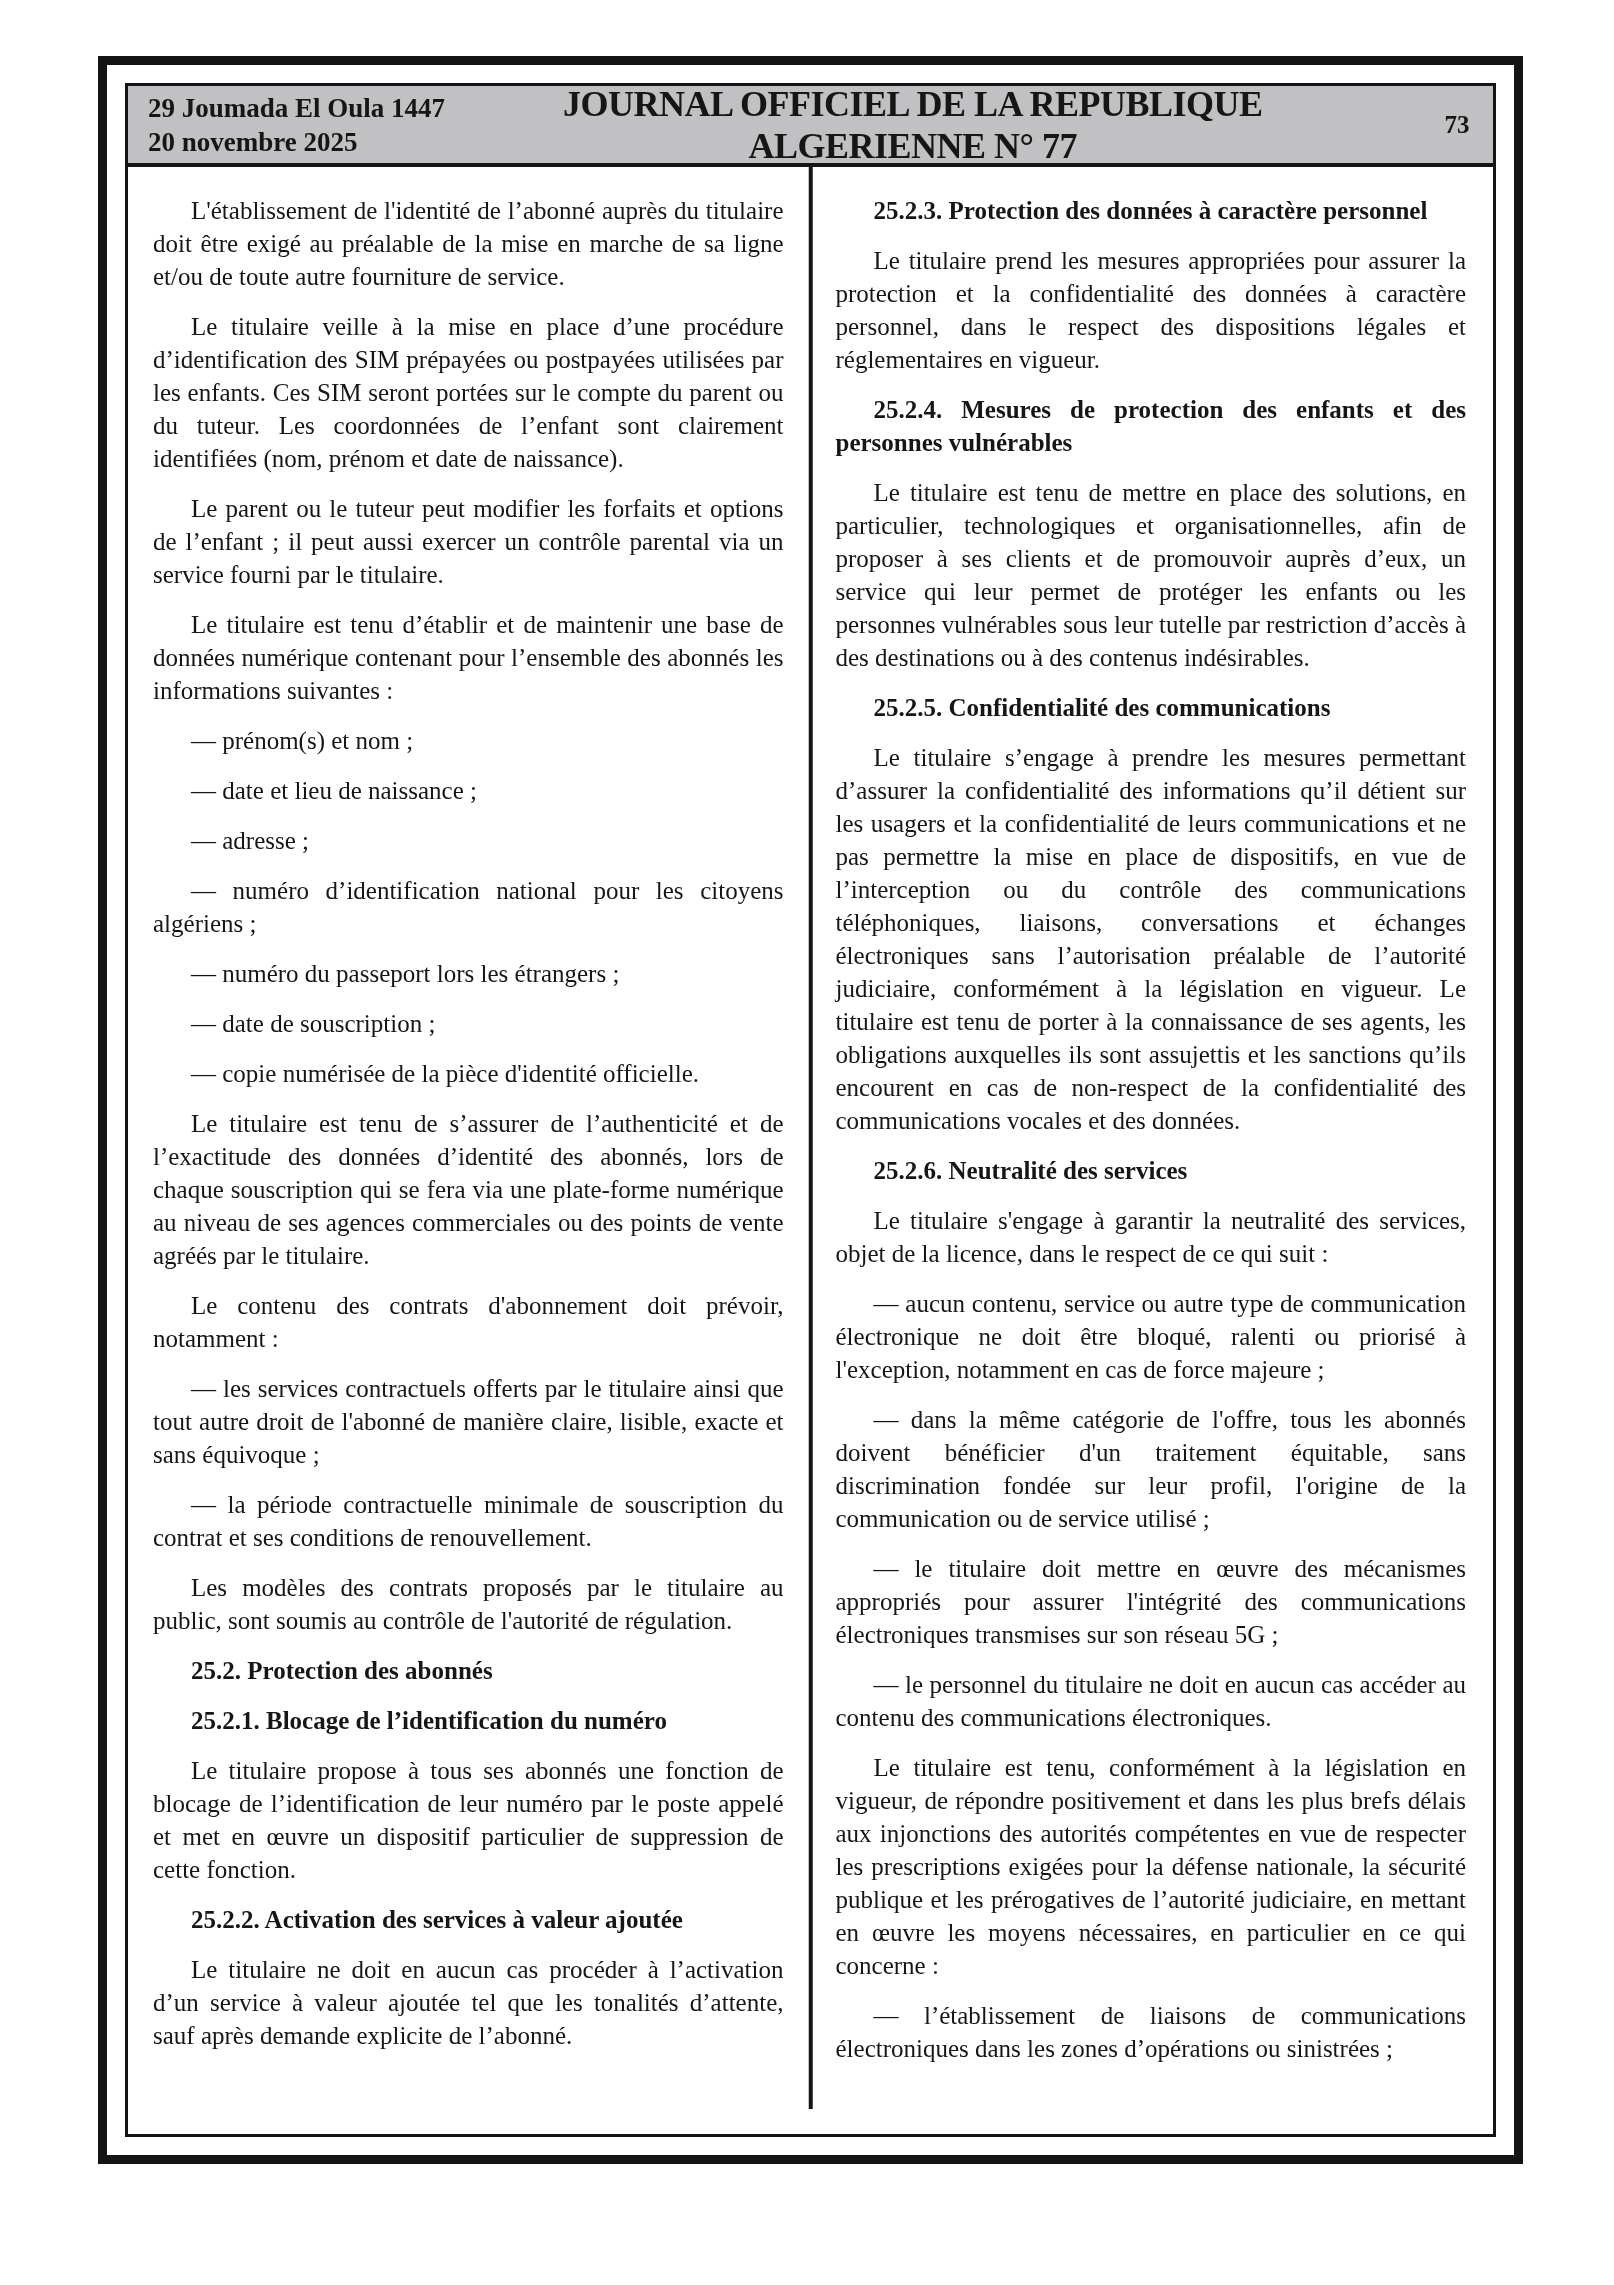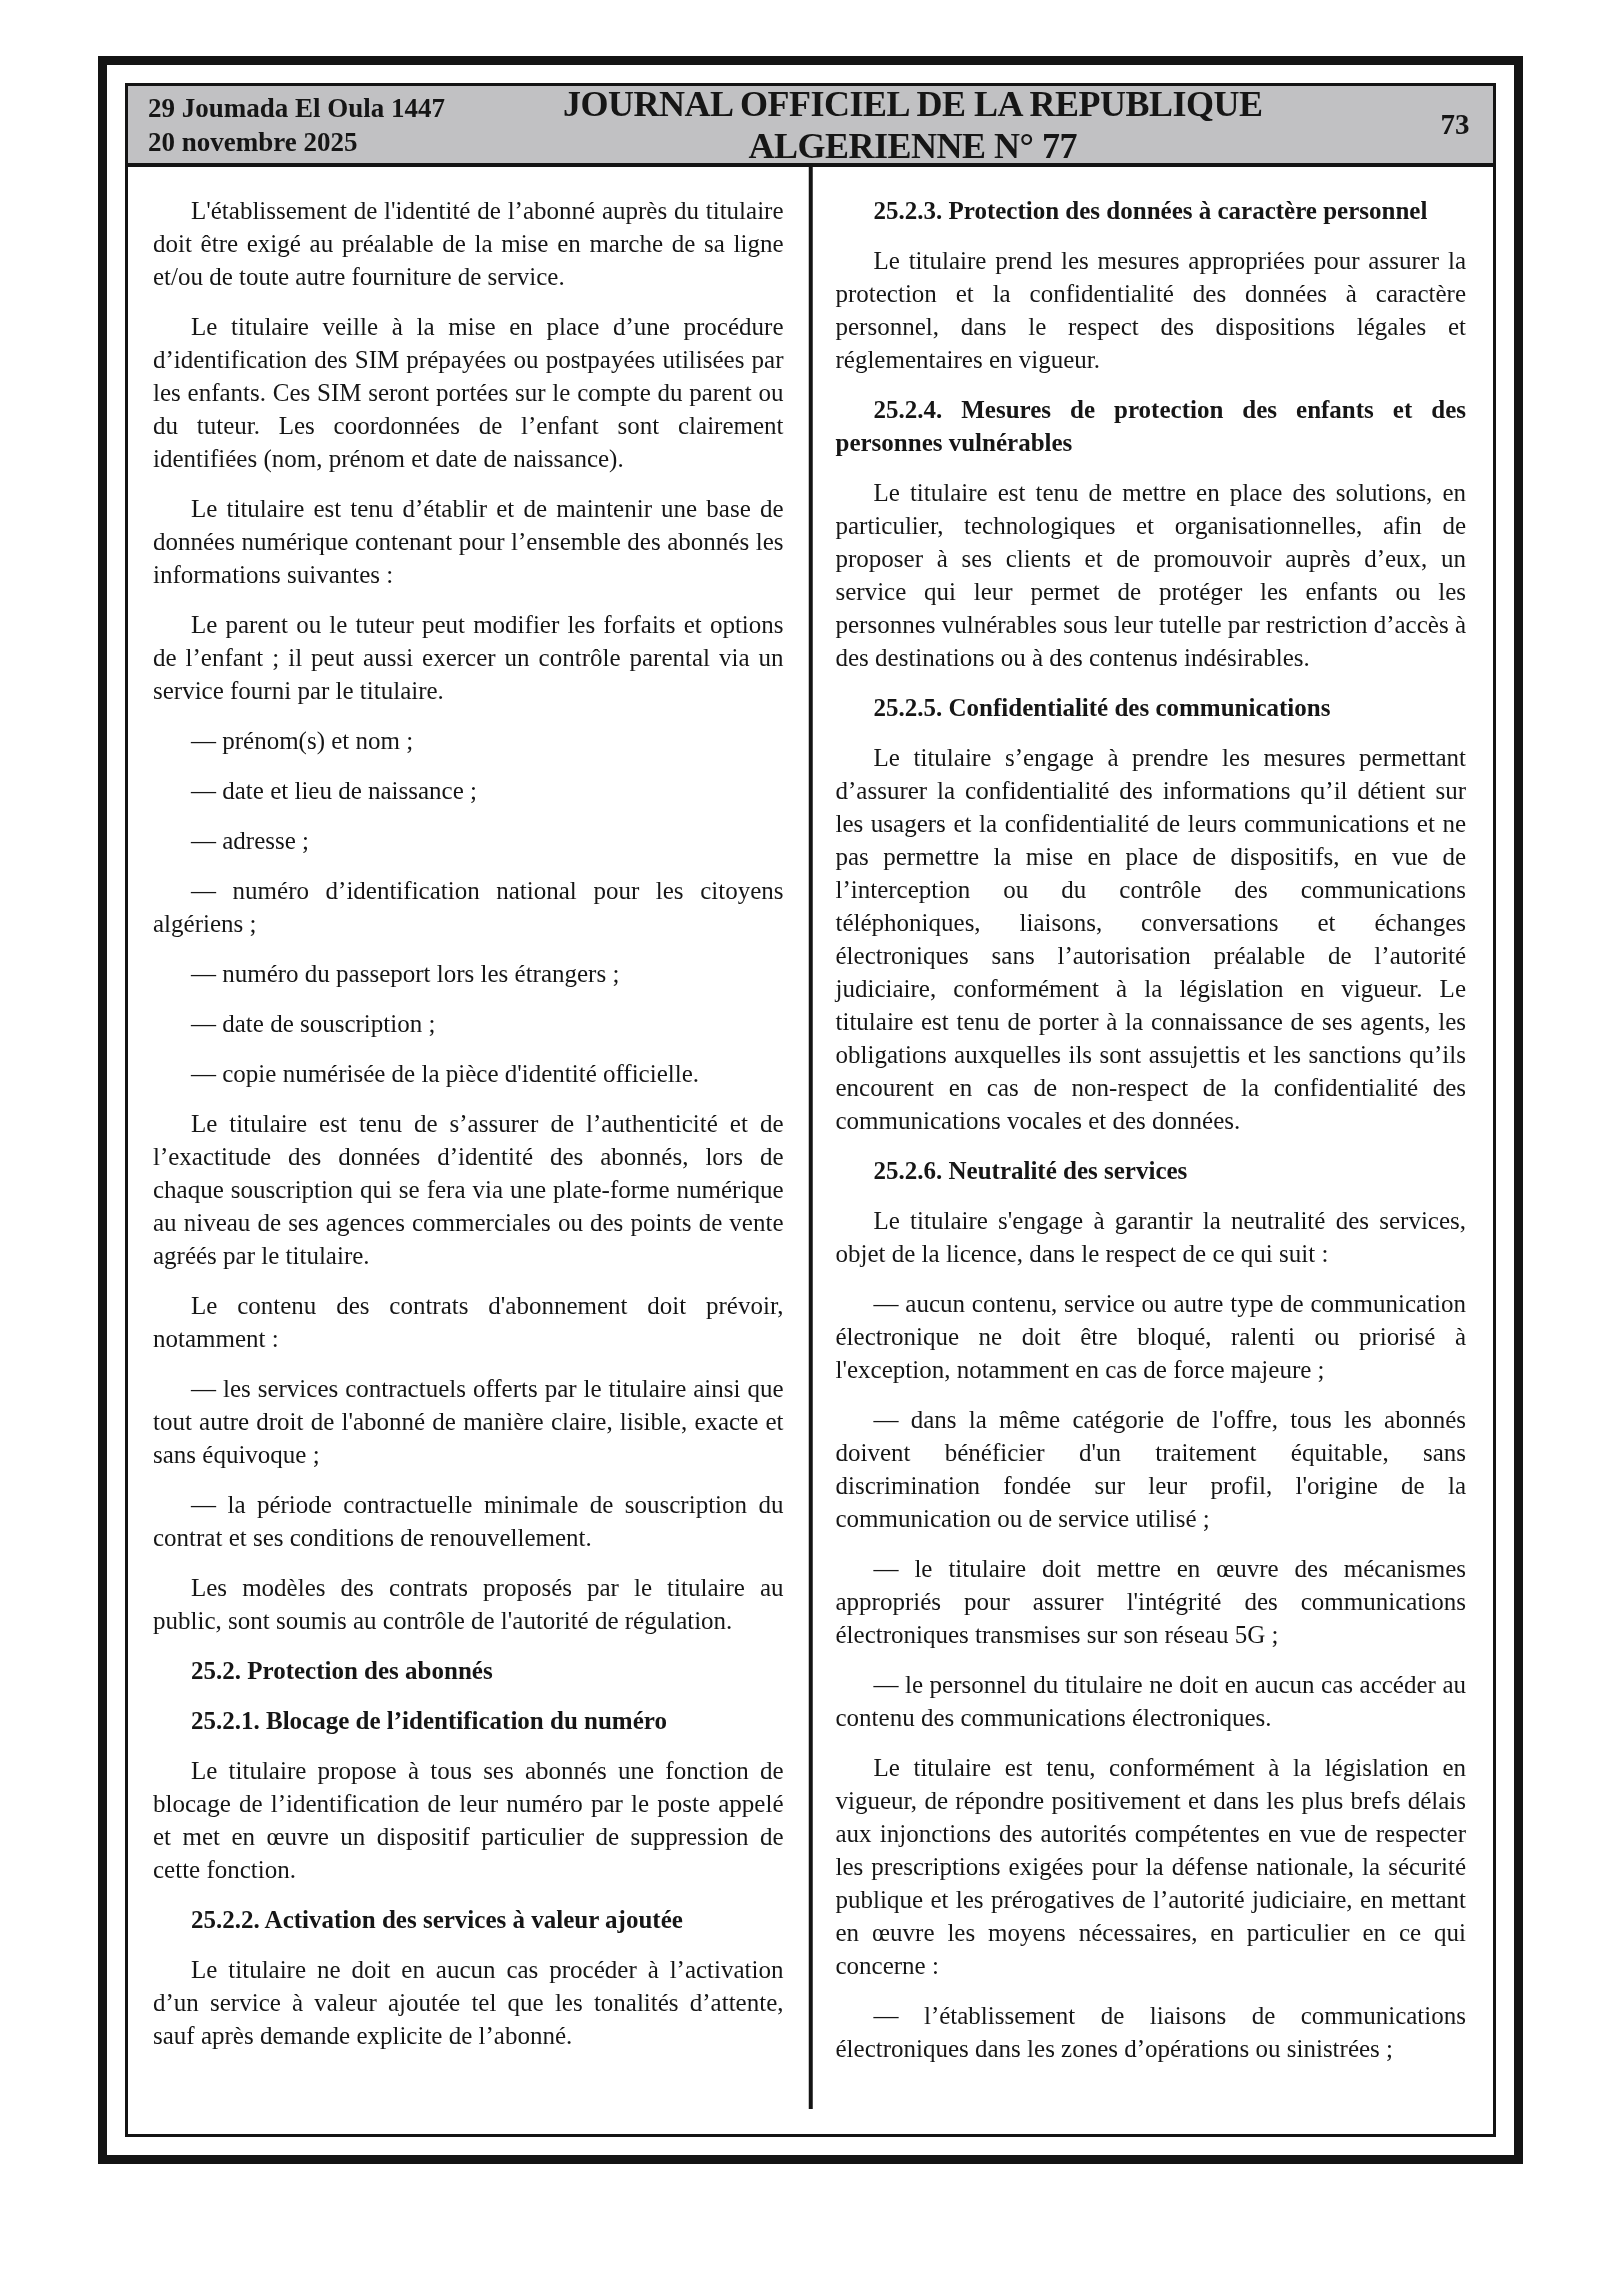--- a/index.html
+++ b/index.html
@@ -55,21 +55,21 @@
     flex: 1;
     text-align: center;
     font-weight: bold;
     font-size: 36px;
     letter-spacing: -0.5px;
   }
   .header-right {
     width: 100px;
     text-align: right;
     font-weight: bold;
-    font-size: 29px;
+    font-size: 25px;
   }
   .body-area {
     flex: 1 1 auto;
     position: relative;
     display: flex;
     box-sizing: border-box;
   }
   .column {
     width: 50%;
     box-sizing: border-box;
@@ -106,22 +106,22 @@
         <div>20 novembre 2025</div>
       </div>
       <div class="header-center">JOURNAL OFFICIEL DE LA REPUBLIQUE ALGERIENNE N° 77</div>
       <div class="header-right">73</div>
     </div>
 
     <div class="body-area">
       <div class="column" id="col-left">
           <p class="block p">L'établissement de l'identité de l’abonné auprès du titulaire doit être exigé au préalable de la mise en marche de sa ligne et/ou de toute autre fourniture de service.</p>
           <p class="block p">Le titulaire veille à la mise en place d’une procédure d’identification des SIM prépayées ou postpayées utilisées par les enfants. Ces SIM seront portées sur le compte du parent ou du tuteur. Les coordonnées de l’enfant sont clairement identifiées (nom, prénom et date de naissance).</p>
+          <p class="block p">Le parent ou le tuteur peut modifier les forfaits et options de l’enfant ; il peut aussi exercer un contrôle parental via un service fourni par le titulaire.</p>
           <p class="block p">Le titulaire est tenu d’établir et de maintenir une base de données numérique contenant pour l’ensemble des abonnés les informations suivantes :</p>
-          <p class="block p">Le parent ou le tuteur peut modifier les forfaits et options de l’enfant ; il peut aussi exercer un contrôle parental via un service fourni par le titulaire.</p>
           <p class="block li">—  prénom(s) et nom ;</p>
           <p class="block li">— date et lieu de naissance ;</p>
           <p class="block li">— adresse ;</p>
           <p class="block li">—  numéro d’identification national pour les citoyens algériens ;</p>
           <p class="block li">— numéro du passeport lors les étrangers ;</p>
           <p class="block li">— date de souscription ;</p>
           <p class="block li">— copie numérisée de la pièce d'identité officielle.</p>
           <p class="block p">Le titulaire est tenu de s’assurer de l’authenticité et de l’exactitude des données d’identité des abonnés, lors de chaque souscription qui se fera via une plate-forme numérique au niveau de ses agences commerciales ou des points de vente agréés par le titulaire.</p>
           <p class="block p">Le contenu des contrats d'abonnement doit prévoir, notamment :</p>
           <p class="block li">— les services contractuels offerts par le titulaire ainsi que tout autre droit de l'abonné de manière claire, lisible, exacte et sans équivoque ;</p>

